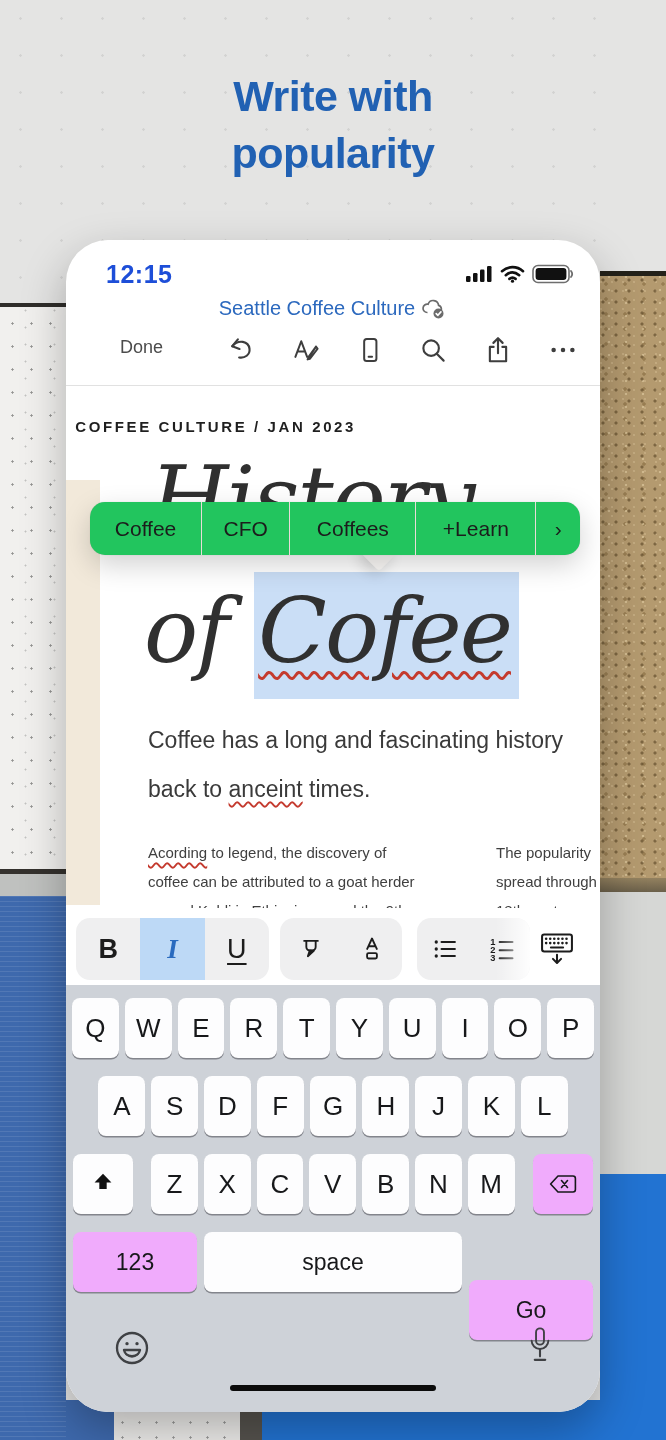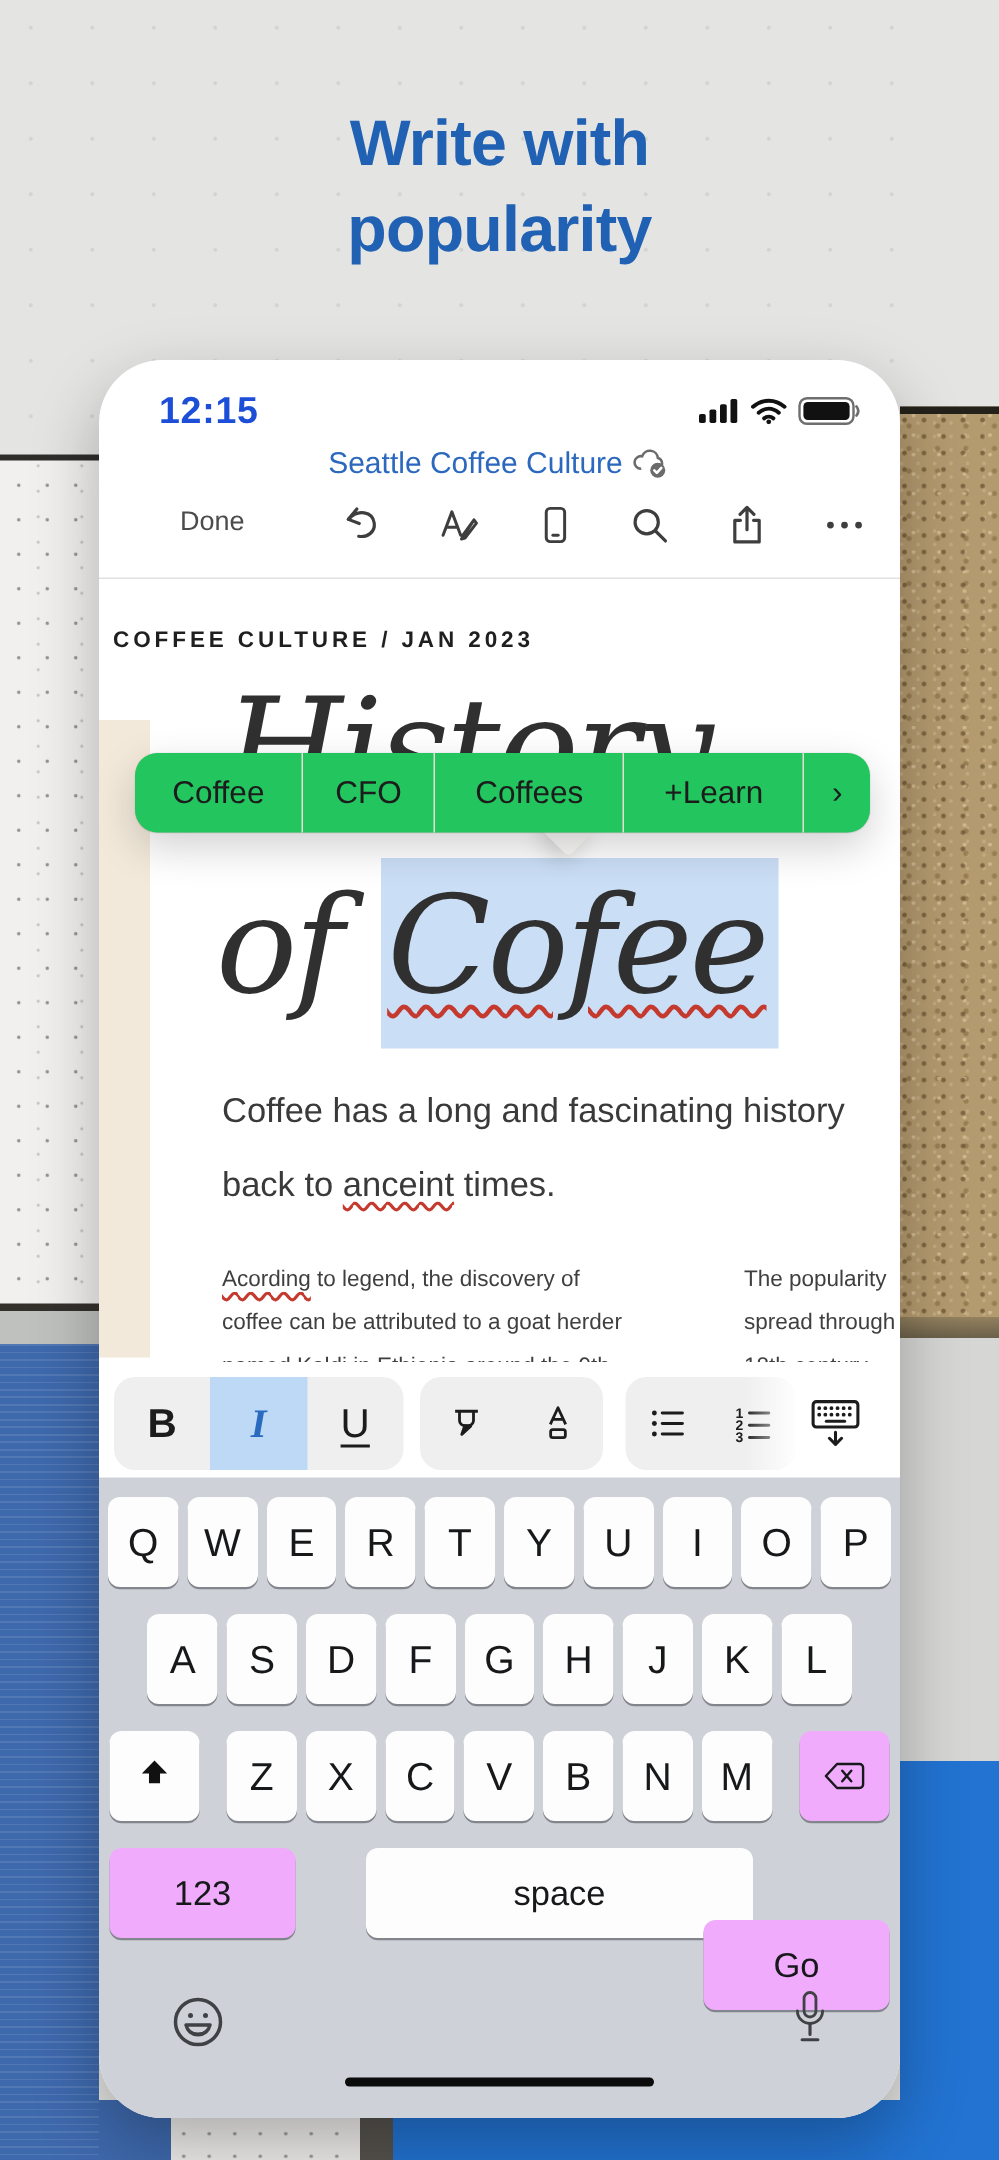--- a/index.html
+++ b/index.html
@@ -122,21 +122,21 @@
   .key{width:46.8px;height:60px;background:#fdfdfe;border-radius:8px;
     box-shadow:0 1.5px 0 rgba(126,129,136,.95);display:flex;align-items:center;justify-content:center;
     font-size:26px;color:#17181a;}
   .key.gray{background:#f0abfc;}
   .r1{top:13px;}.r2{top:91px;}.r3{top:169px;}.r4{top:247px;}
   .key.shift,.key.bksp{width:60px;position:absolute;top:0;}
   .key.shift{left:7px;}
   .key.bksp{right:7px;}
   .r3-letters{position:absolute;left:85px;top:0;display:flex;gap:6px;}
   .key.k123{width:124px;position:absolute;left:7px;top:0;font-size:23px;}
-  .key.kspace{width:258px;position:absolute;left:138px;top:0;font-size:23px;margin-left:40px;}
+  .key.kspace{width:258px;position:absolute;left:138px;top:0;font-size:23px;}
   .key.kgo{width:124px;position:absolute;left:403px;top:0;font-size:23px;margin-top:48px;}
   .emoji-btn{position:absolute;left:46px;top:343px;}
   .mic-btn{position:absolute;right:46px;top:341px;}
   .homebar{position:absolute;left:164px;top:400px;width:206px;height:6px;border-radius:3px;background:#0b0b0b;}
 
   svg{shape-rendering:geometricPrecision;}
 </style>
 </head>
 <body>
 

